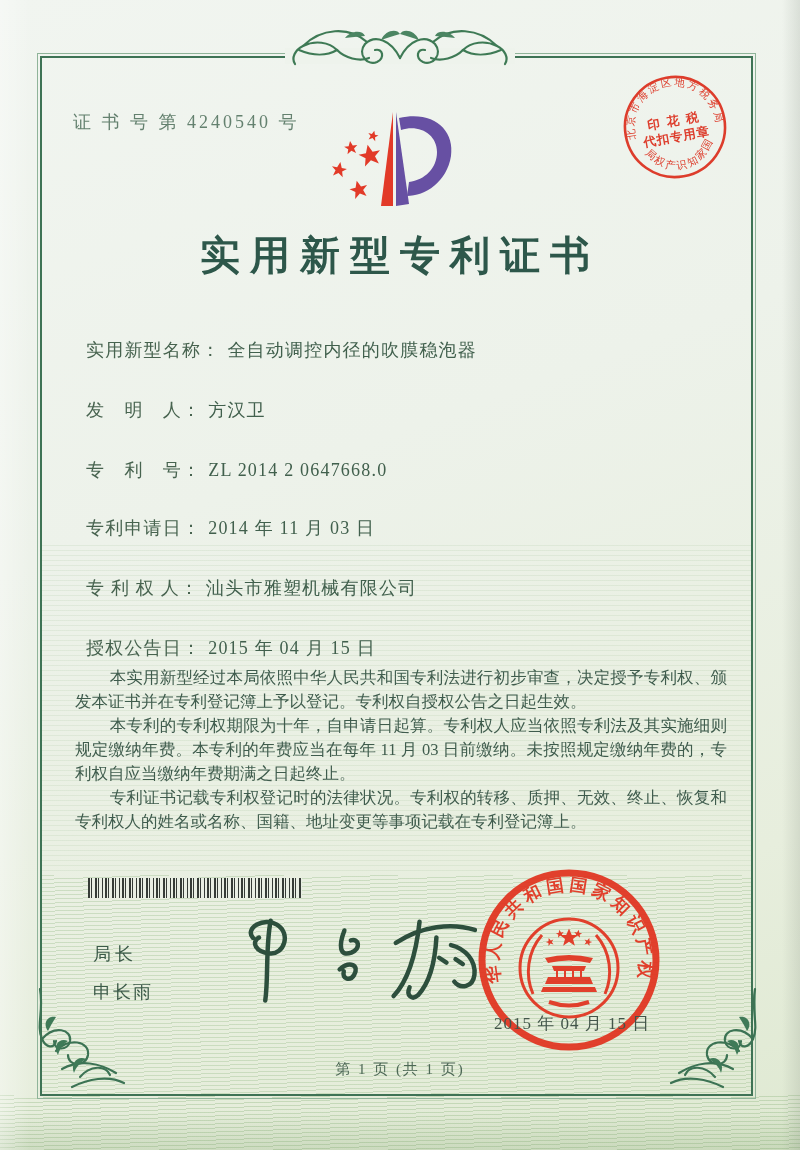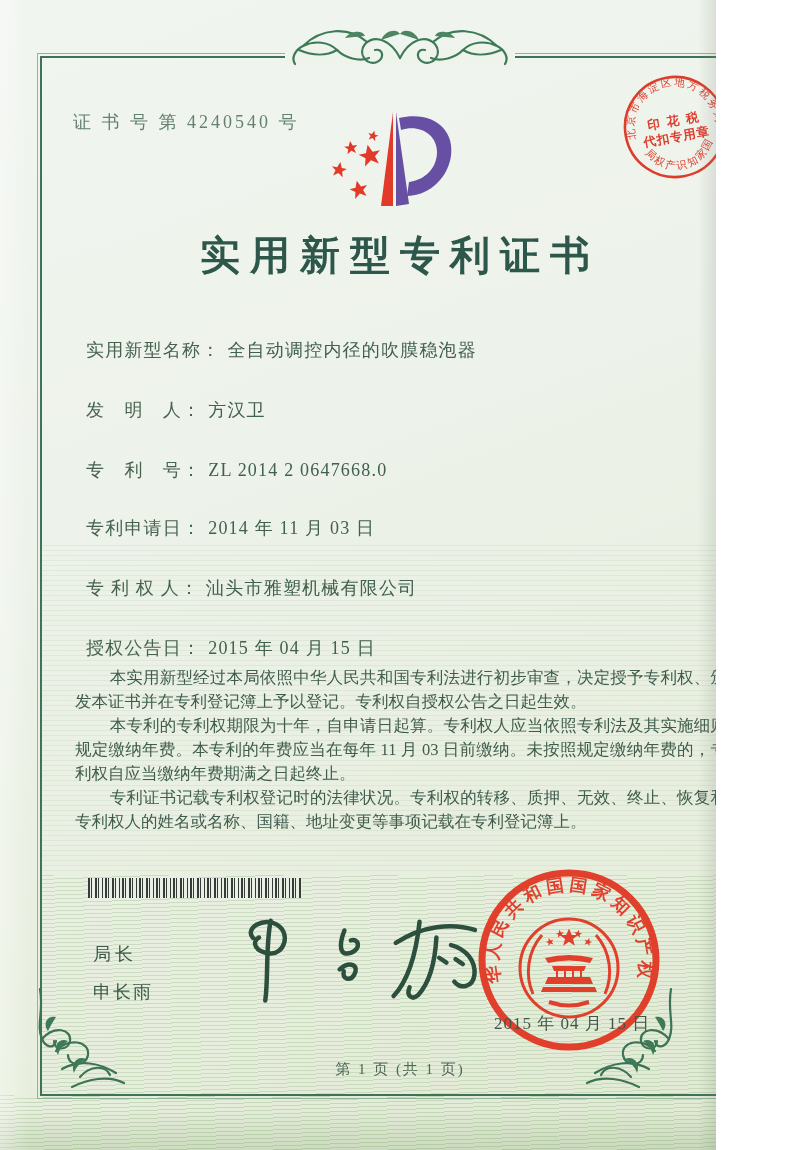--- a/index.html
+++ b/index.html
@@ -1,17 +1,17 @@
 <!DOCTYPE html>
 <html><head>
 <meta charset="utf-8">
 <style>
   html,body{margin:0;padding:0;}
   body{width:800px;height:1150px;font-family:"Liberation Serif","DejaVu Serif",serif;}
-  #page{position:relative;width:716px;height:1150px;overflow:hidden;
+  #page{position:relative;width:800px;height:1150px;overflow:hidden;
         background:linear-gradient(160deg,#f1f5f0 0%,#edf2ea 40%,#e7eedd 78%,#dfe9d2 100%);}
   
   .guilloche{position:absolute;left:40px;width:712px;pointer-events:none;}
   .g-mid{top:545px;height:330px;opacity:.35;
      background:repeating-linear-gradient(180deg,rgba(150,186,140,.45) 0 1px,rgba(0,0,0,0) 1px 5px);}
   .g-bot{top:875px;height:220px;opacity:.7;
      background:repeating-linear-gradient(178deg,rgba(148,186,134,.5) 0 1px,rgba(0,0,0,0) 1px 4px);}
   .g-edge{left:0;width:800px;top:1095px;height:55px;opacity:.8;
      background:repeating-linear-gradient(178deg,rgba(140,180,125,.45) 0 1px,rgba(0,0,0,0) 1px 4px);}
   .vignette{position:absolute;inset:0;pointer-events:none;

